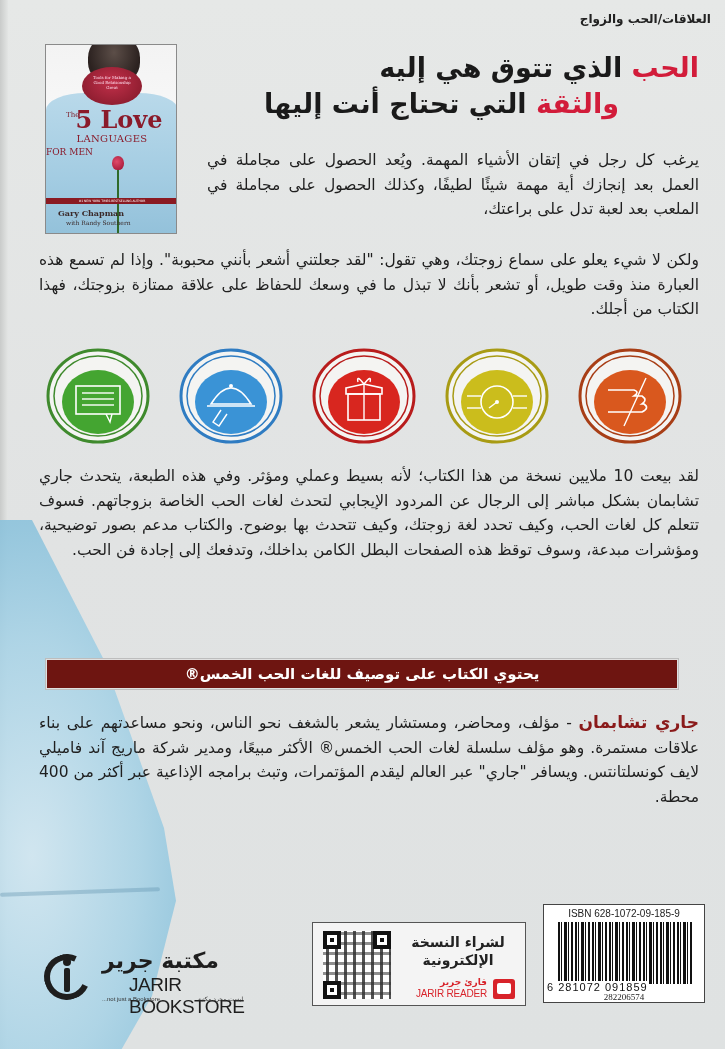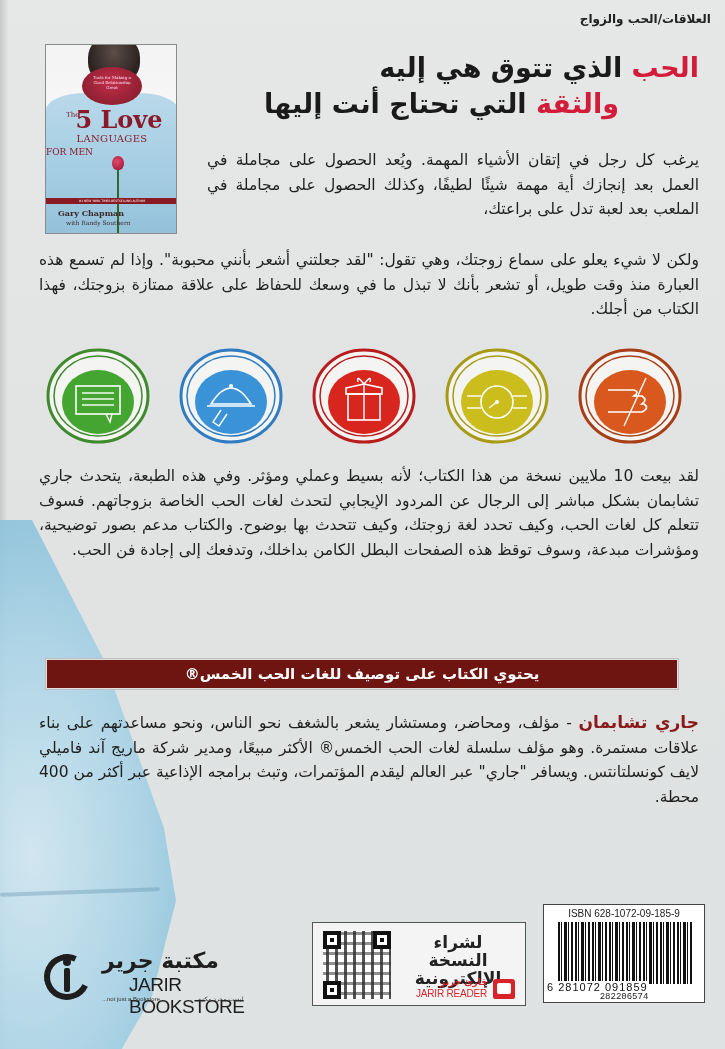--- a/index.html
+++ b/index.html
@@ -142,21 +142,21 @@
       #111 0 2px, #fff 2px 3px, #111 3px 4px, #fff 4px 6px, #111 6px 9px, #fff 9px 10px,
       #111 10px 11px, #fff 11px 13px, #111 13px 15px, #fff 15px 17px);
   }
   .isbn-box .digits {
     position: absolute; left: 2px; top: 76px; width: 158px; font-size: 11px; color: #111;
     font-family: "Liberation Sans", sans-serif; letter-spacing: 1px; background: transparent;
   }
   .isbn-box .digits span { background: #fff; padding: 0 1px; }
   .isbn-box .code {
     position: absolute; top: 87px; width: 100%; text-align: center; font-size: 9px; color: #222;
-    font-family: Liberation Mono, monospace;
+    font-family: Liberation Serif, serif;
   }
 
   .ereader-box {
     position: absolute; left: 312px; top: 922px; width: 214px; height: 84px;
     background: #f4f4f4; border: 1px solid #555;
   }
   .qr {
     position: absolute; left: 10px; top: 8px; width: 68px; height: 68px; background: #fff;
   }
   .qr .finder {
@@ -167,21 +167,21 @@
   }
   .qr .noise {
     position: absolute; left: 0; top: 0; width: 68px; height: 68px;
     background:
       repeating-linear-gradient(90deg, transparent 0 3px, rgba(0,0,0,0.85) 3px 6px, transparent 6px 9px),
       repeating-linear-gradient(0deg, transparent 0 4px, rgba(0,0,0,0.55) 4px 7px, transparent 7px 10px);
     opacity: 0.8;
   }
   .ereader-text {
     position: absolute; right: 12px; top: 10px; width: 110px; direction: rtl; text-align: center;
-    font-size: 17px; line-height: 18px; font-weight: bold; color: #222;
+    font-size: 14px; line-height: 18px; font-weight: bold; color: #222;
   }
   .jarir-reader {
     position: absolute; right: 10px; top: 56px; width: 118px; height: 22px;
   }
   .jarir-reader .book-icon {
     position: absolute; right: 0; top: 0; width: 22px; height: 20px;
     background: #d8232a; border-radius: 3px 3px 2px 2px;
   }
   .jarir-reader .book-icon::after {
     content: ""; position: absolute; left: 4px; top: 4px; width: 14px; height: 11px; background: #fff; border-radius: 2px;

